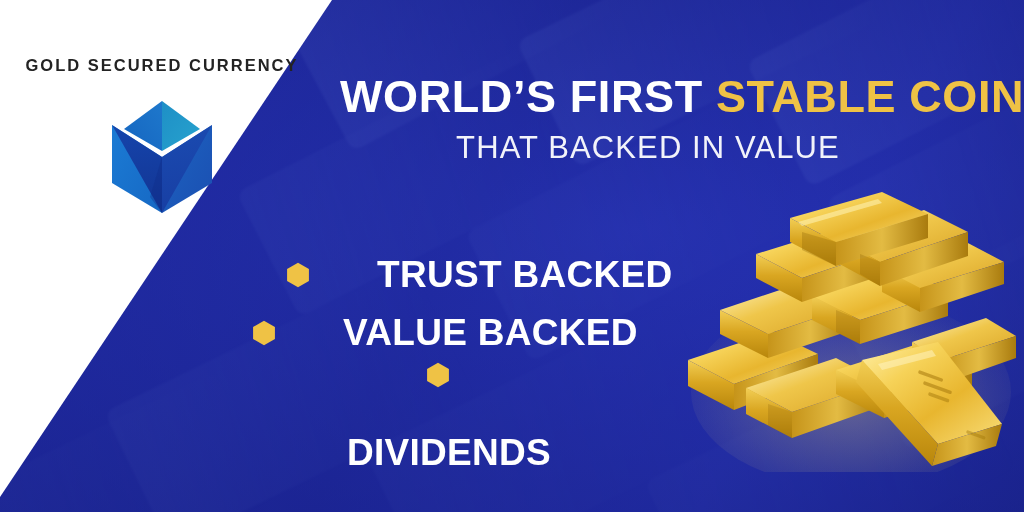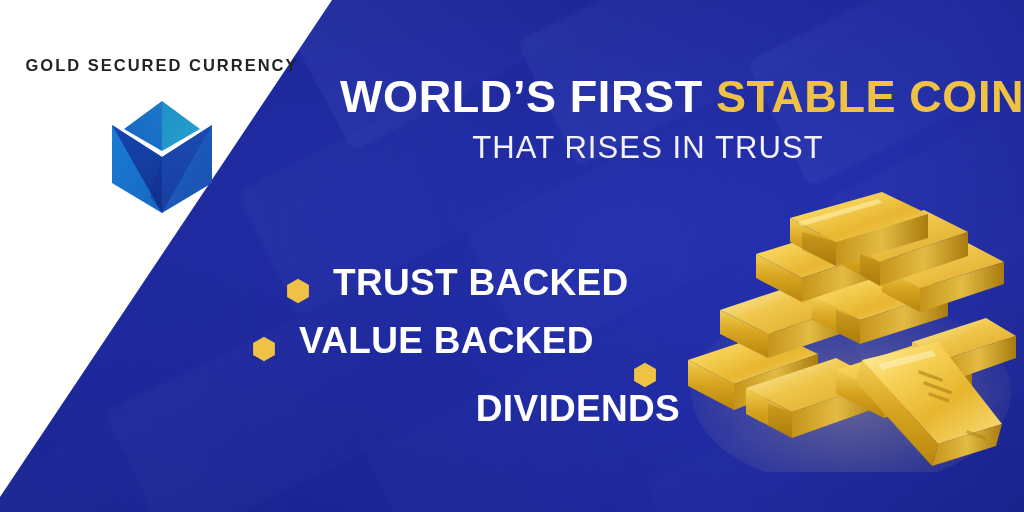--- a/index.html
+++ b/index.html
@@ -112,22 +112,23 @@
 
   
   .bullets {
     position: absolute;
     left: 0;
     top: 246px;
     width: 680px;
   }
   .bullet-row {
     display: flex;
-    align-items: flex-end;
+    align-items: center;
     height: 58px;
+    gap: 44px;
   }
   .bullet-row .hex {
     flex: 0 0 auto;
     width: 26px;
     height: 26px;
     margin-right: 22px;
   }
   .bullet-label {
     font-size: 37px;
     font-weight: 700;
@@ -210,21 +211,21 @@
 
       <polygon points="14,32 64,64 64,120" fill="url(#vIn)" opacity=".92"></polygon>
       <polygon points="114,32 64,64 64,120" fill="url(#vIn2)" opacity=".85"></polygon>
 
       <polygon points="64,64 64,120 52,104" fill="#0F2A86" opacity=".35"></polygon>
     </svg>
   </div>
 
   <div class="headline">
     <div class="headline-main"><span>WORLD’S FIRST </span><span class="headline-accent">STABLE COIN</span></div>
-    <div class="headline-sub">THAT RISES IN TRUST</div>
+    <div class="headline-sub">THAT BACKED IN VALUE</div>
   </div>
 
   <div class="bullets">
 
     <div class="bullet-row row-0">
       <svg class="hex" viewBox="0 0 100 100">
         <polygon points="50,3 92,27 92,73 50,97 8,73 8,27" fill="#EFC245"></polygon>
       </svg>
       <span class="bullet-label">TRUST BACKED</span>
     </div>

